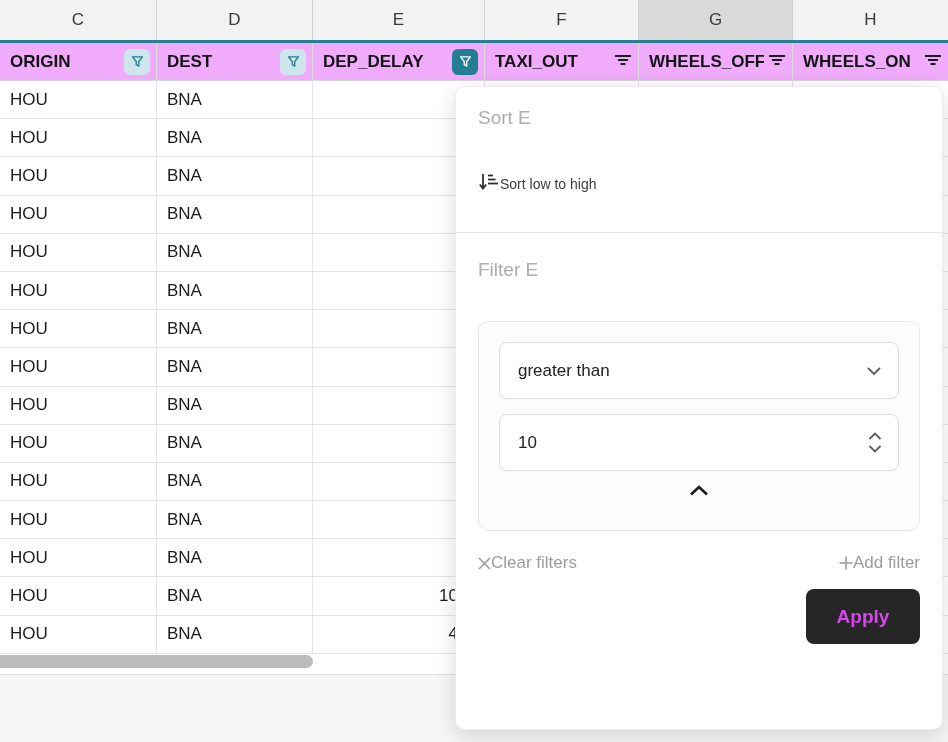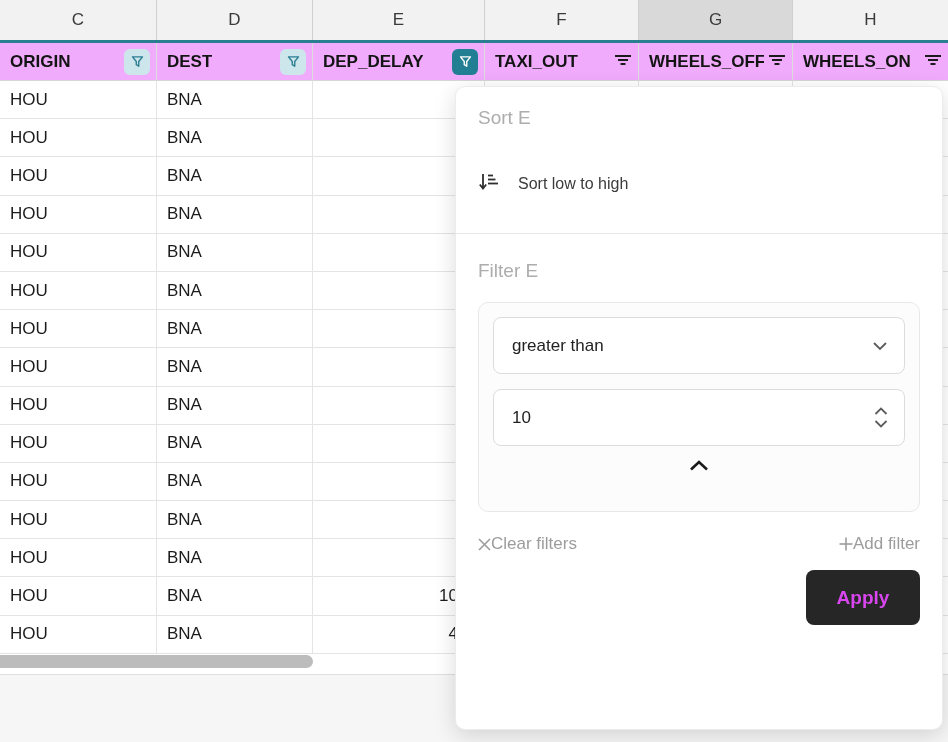--- a/index.html
+++ b/index.html
@@ -41,28 +41,28 @@
 
   .hscrollbar { position:absolute; left:-8px; top:655px; width:321px; height:13px;
     border-radius:7px; background:#bcbcbc; z-index:3; }
 
   
   .popup { position:absolute; left:455px; top:86px; width:488px; height:644px;
     background:#ffffff; border:1px solid #ececec; border-radius:10px;
     box-shadow:0 6px 22px rgba(0,0,0,0.14); z-index:5; padding:0 22px; }
   .section-title { font-size:19px; color:#adadad; }
   .sort-title { margin-top:20px; }
-  .sort-option { display:flex; align-items:center; gap:18px; margin-top:42px;
-    font-size:16px; color:#3b3b3b; cursor:default; }
+  .sort-option { display:flex; align-items:center; gap:0; margin-top:42px;
+    font-size:14px; color:#3b3b3b; cursor:default; }
   .sort-option .sicon { color:#2e2e2e; flex:0 0 auto; }
   .popup-divider { margin:36px -22px 0 -22px; border:none; border-top:1px solid #e6e6e6; }
   .filter-title { margin-top:26px; }
 
-  .filter-card { margin-top:20px; height:210px; background:#fcfcfc;
-    border:1px solid #e8e8e8; border-radius:10px; padding:14px; }
+  .filter-card { margin-top:40px; height:210px; background:#fcfcfc;
+    border:1px solid #e8e8e8; border-radius:10px; padding:20px; }
   .control { height:57px; background:#ffffff; border:1px solid #dcdcdc; border-radius:8px;
     display:flex; align-items:center; justify-content:space-between; padding:0 16px 0 18px;
     font-size:17px; color:#222222; }
   .control + .control { margin-top:15px; }
   .chev { color:#5d5d5d; display:flex; flex-direction:column; align-items:center; gap:3px; }
   .collapse-row { display:flex; justify-content:center; margin-top:14px; color:#1a1a1a; }
 
   .popup-footer { margin-top:22px; display:flex; justify-content:space-between;
     align-items:center; font-size:17px; color:#9c9c9c; }
   .footer-link { display:flex; align-items:center; gap:0; cursor:default; }

